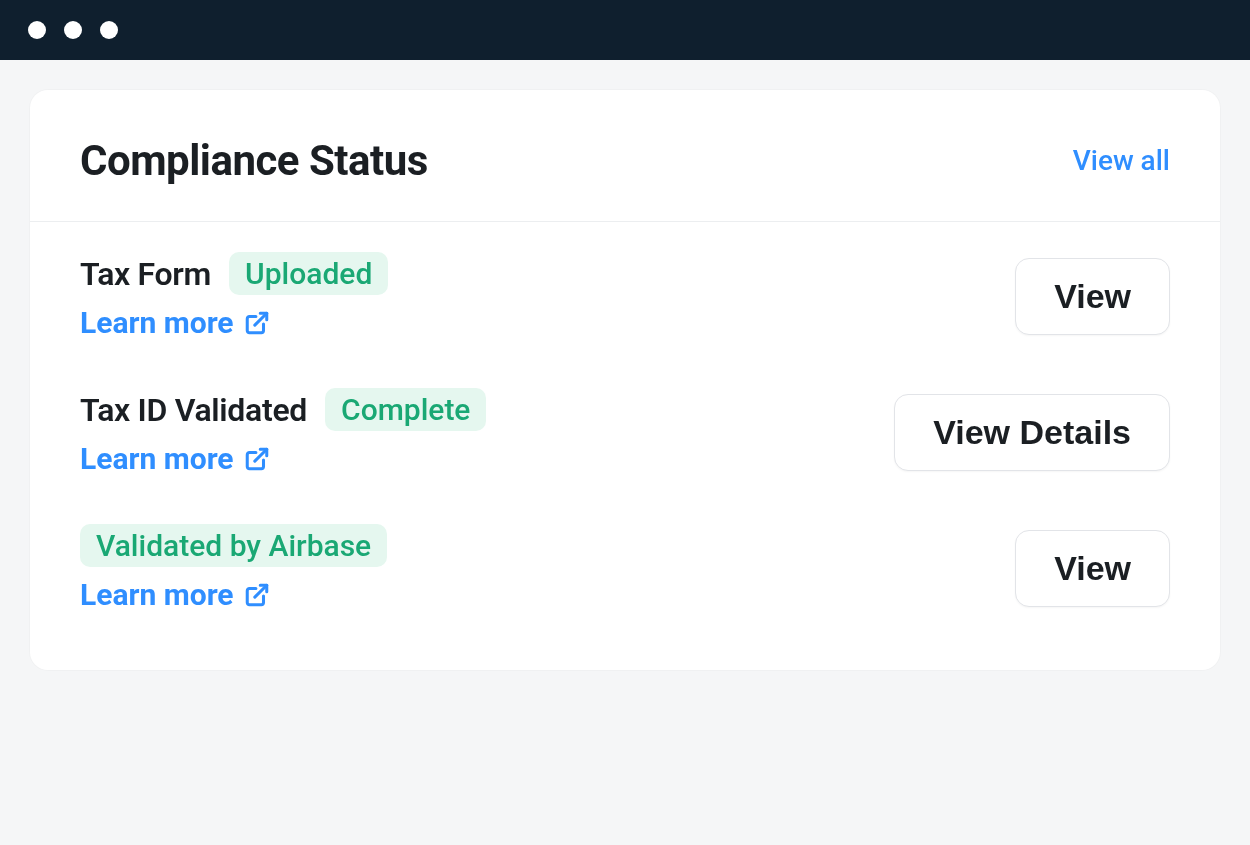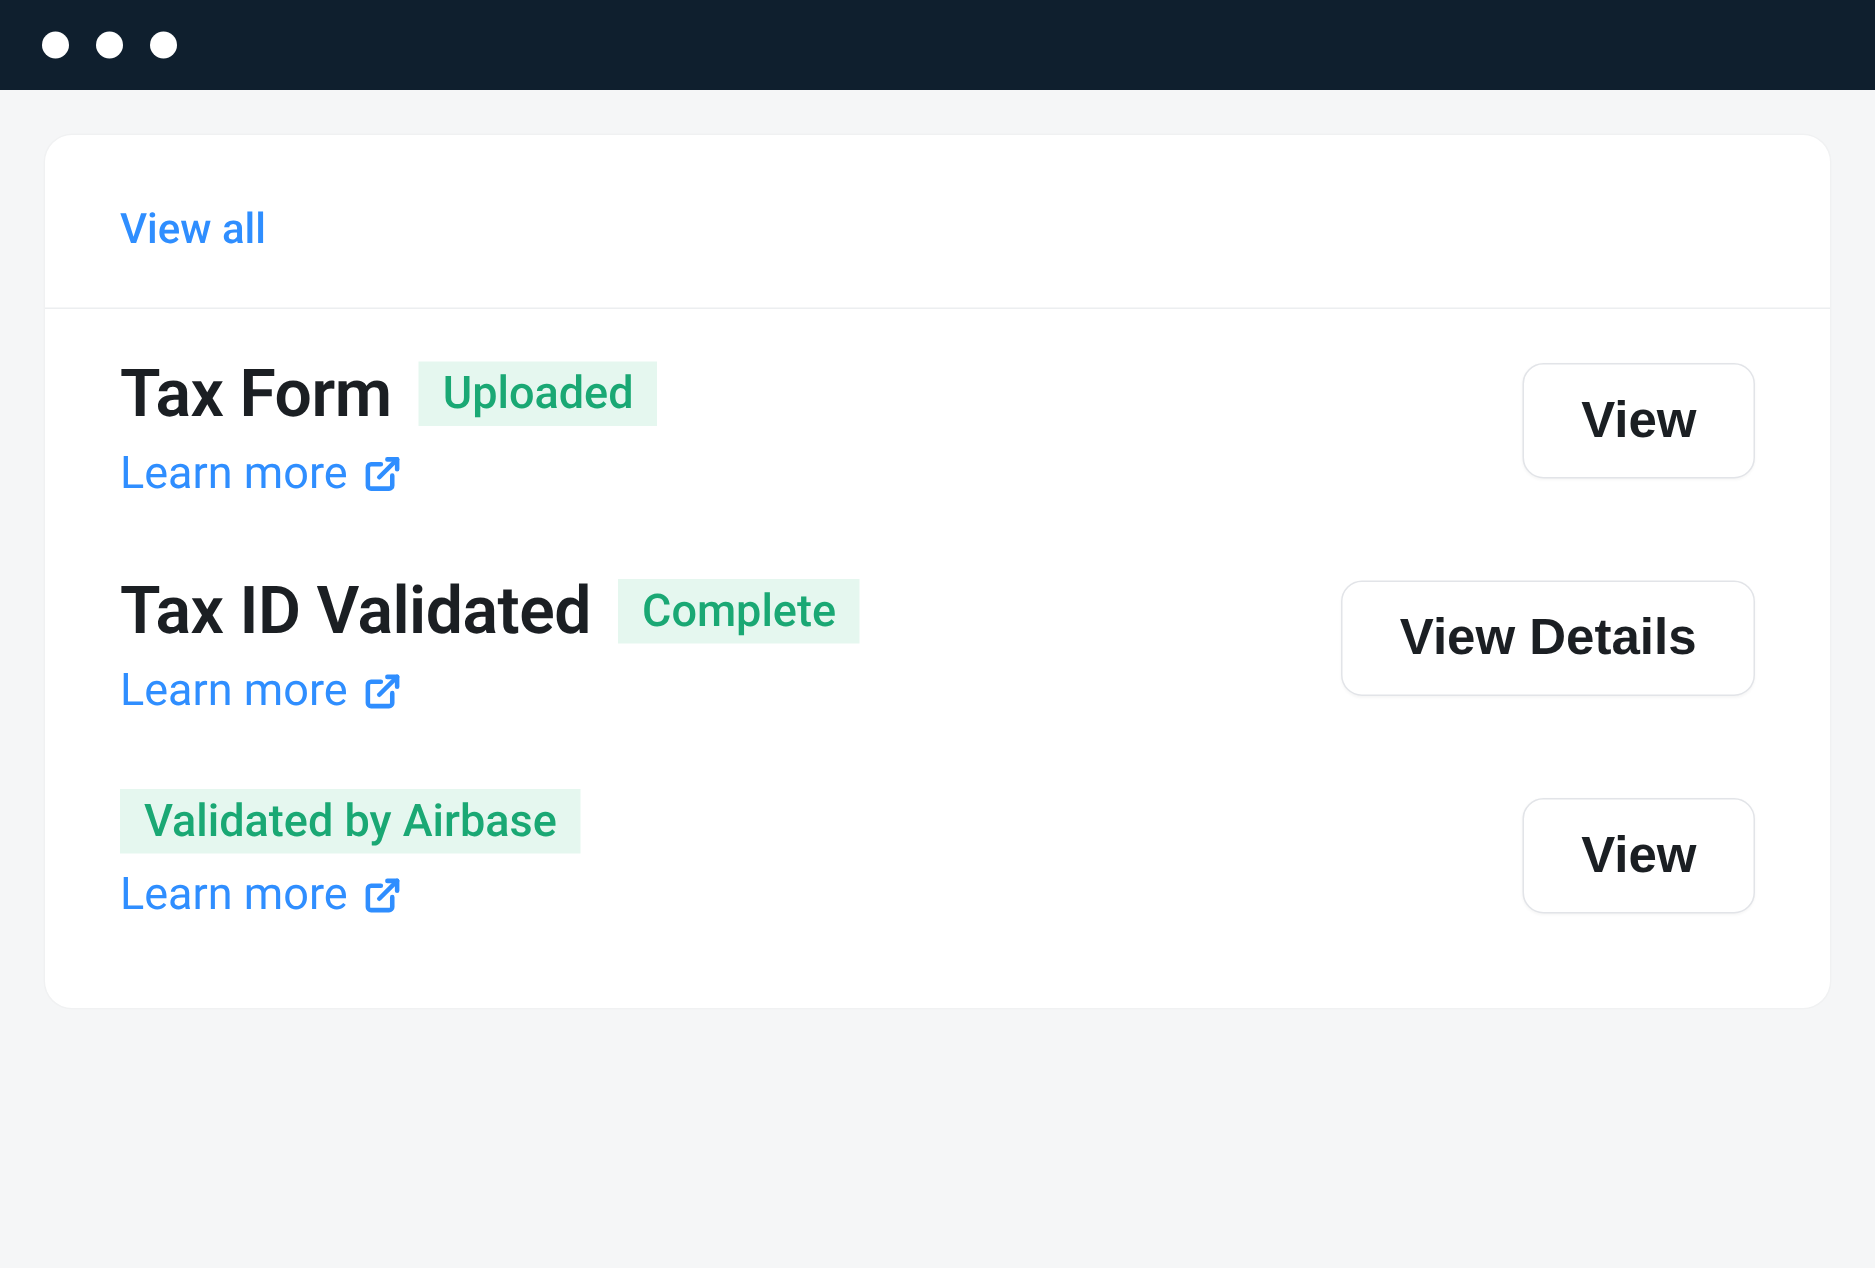--- a/index.html
+++ b/index.html
@@ -69,39 +69,39 @@
     display: flex;
     flex-direction: column;
     gap: 10px;
   }
   .item-title-row {
     display: flex;
     align-items: center;
     gap: 18px;
   }
   .item-title {
-    font-size: 44px;
+    font-size: 32px;
     font-weight: 600;
     color: #1b1f23;
     letter-spacing: -0.3px;
   }
   .badge {
     font-size: 30px;
     font-weight: 500;
     color: #1aa874;
     background: #e5f7ef;
     padding: 4px 16px;
-    border-radius: 0;
+    border-radius: 10px;
   }
   .learn-more {
     display: inline-flex;
     align-items: center;
     gap: 10px;
     font-size: 30px;
-    font-weight: 400;
+    font-weight: 700;
     color: #2f8eff;
     cursor: pointer;
     text-decoration: none;
   }
   .learn-more svg {
     width: 26px;
     height: 26px;
   }
   .action-btn {
     font-size: 34px;
@@ -124,20 +124,21 @@
   <div class="titlebar">
     <div class="traffic-lights">
       <div class="traffic-light"></div>
       <div class="traffic-light"></div>
       <div class="traffic-light"></div>
     </div>
   </div>
 
   <div class="card">
     <div class="card-header">
+      <h1 class="card-title">Compliance Status</h1>
       <a class="view-all">View all</a>
     </div>
 
     <div class="item">
       <div class="item-left">
         <div class="item-title-row">
           <span class="item-title">Tax Form</span>
           <span class="badge">Uploaded</span>
         </div>
         <a class="learn-more">

